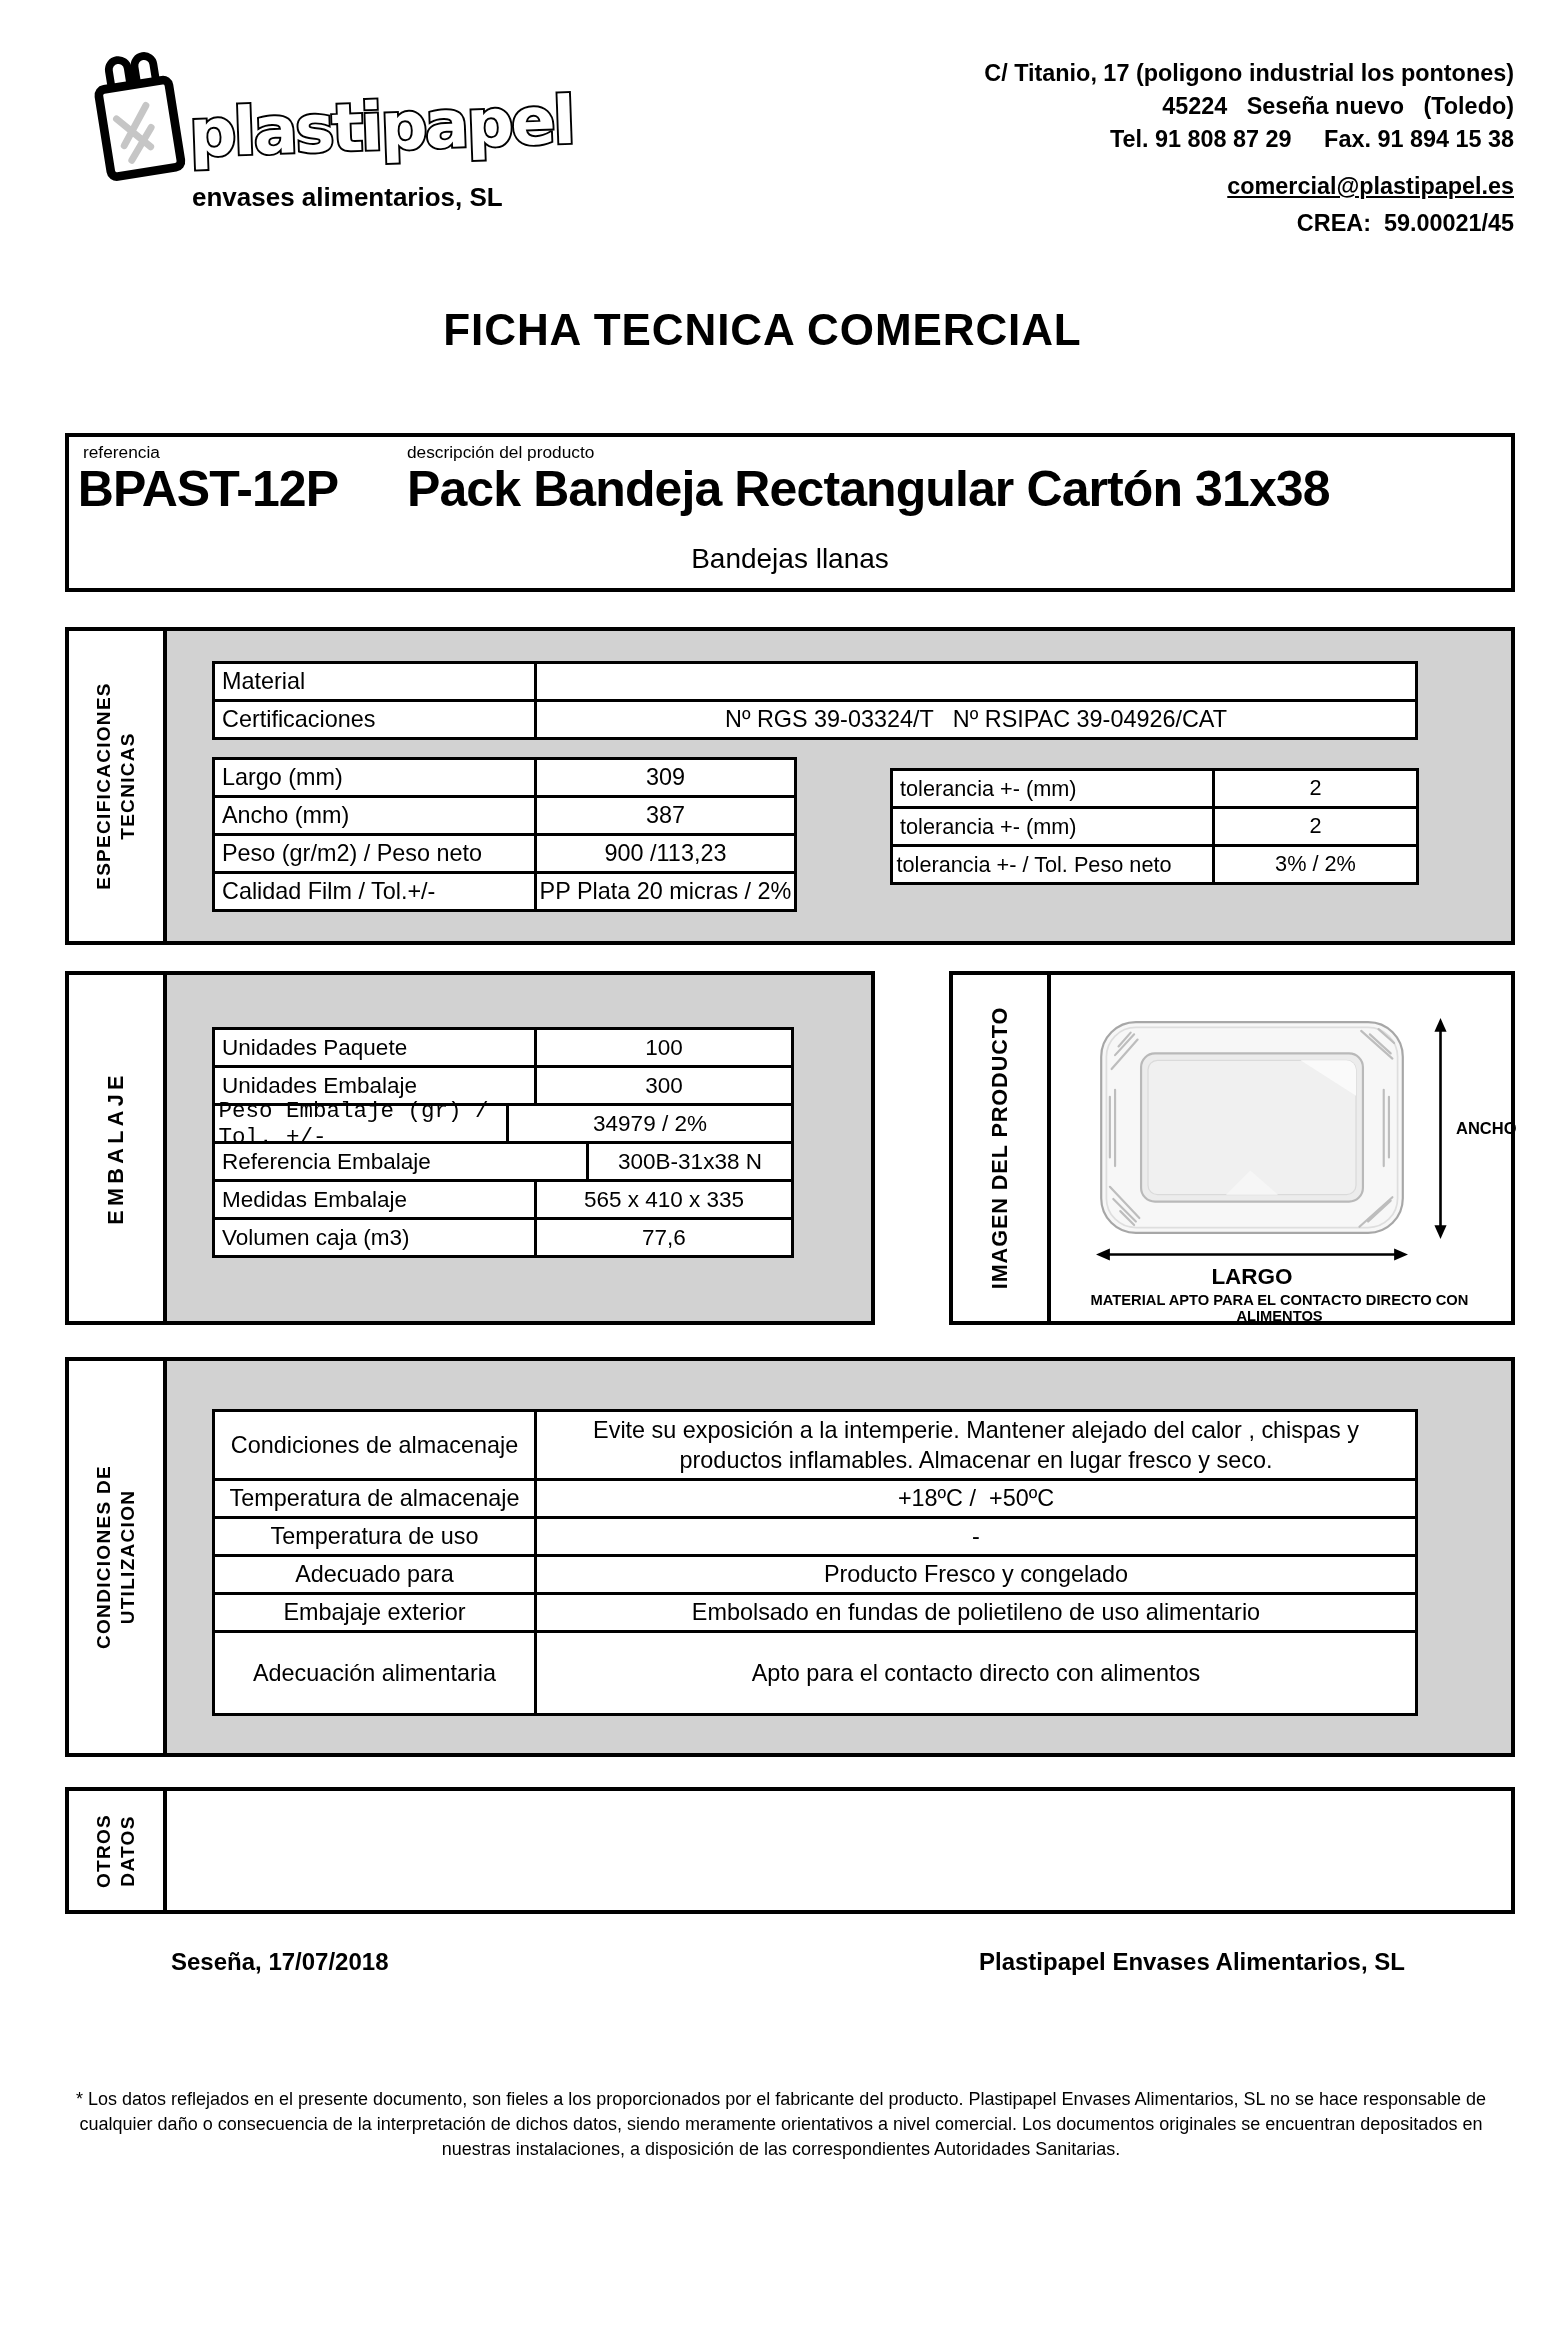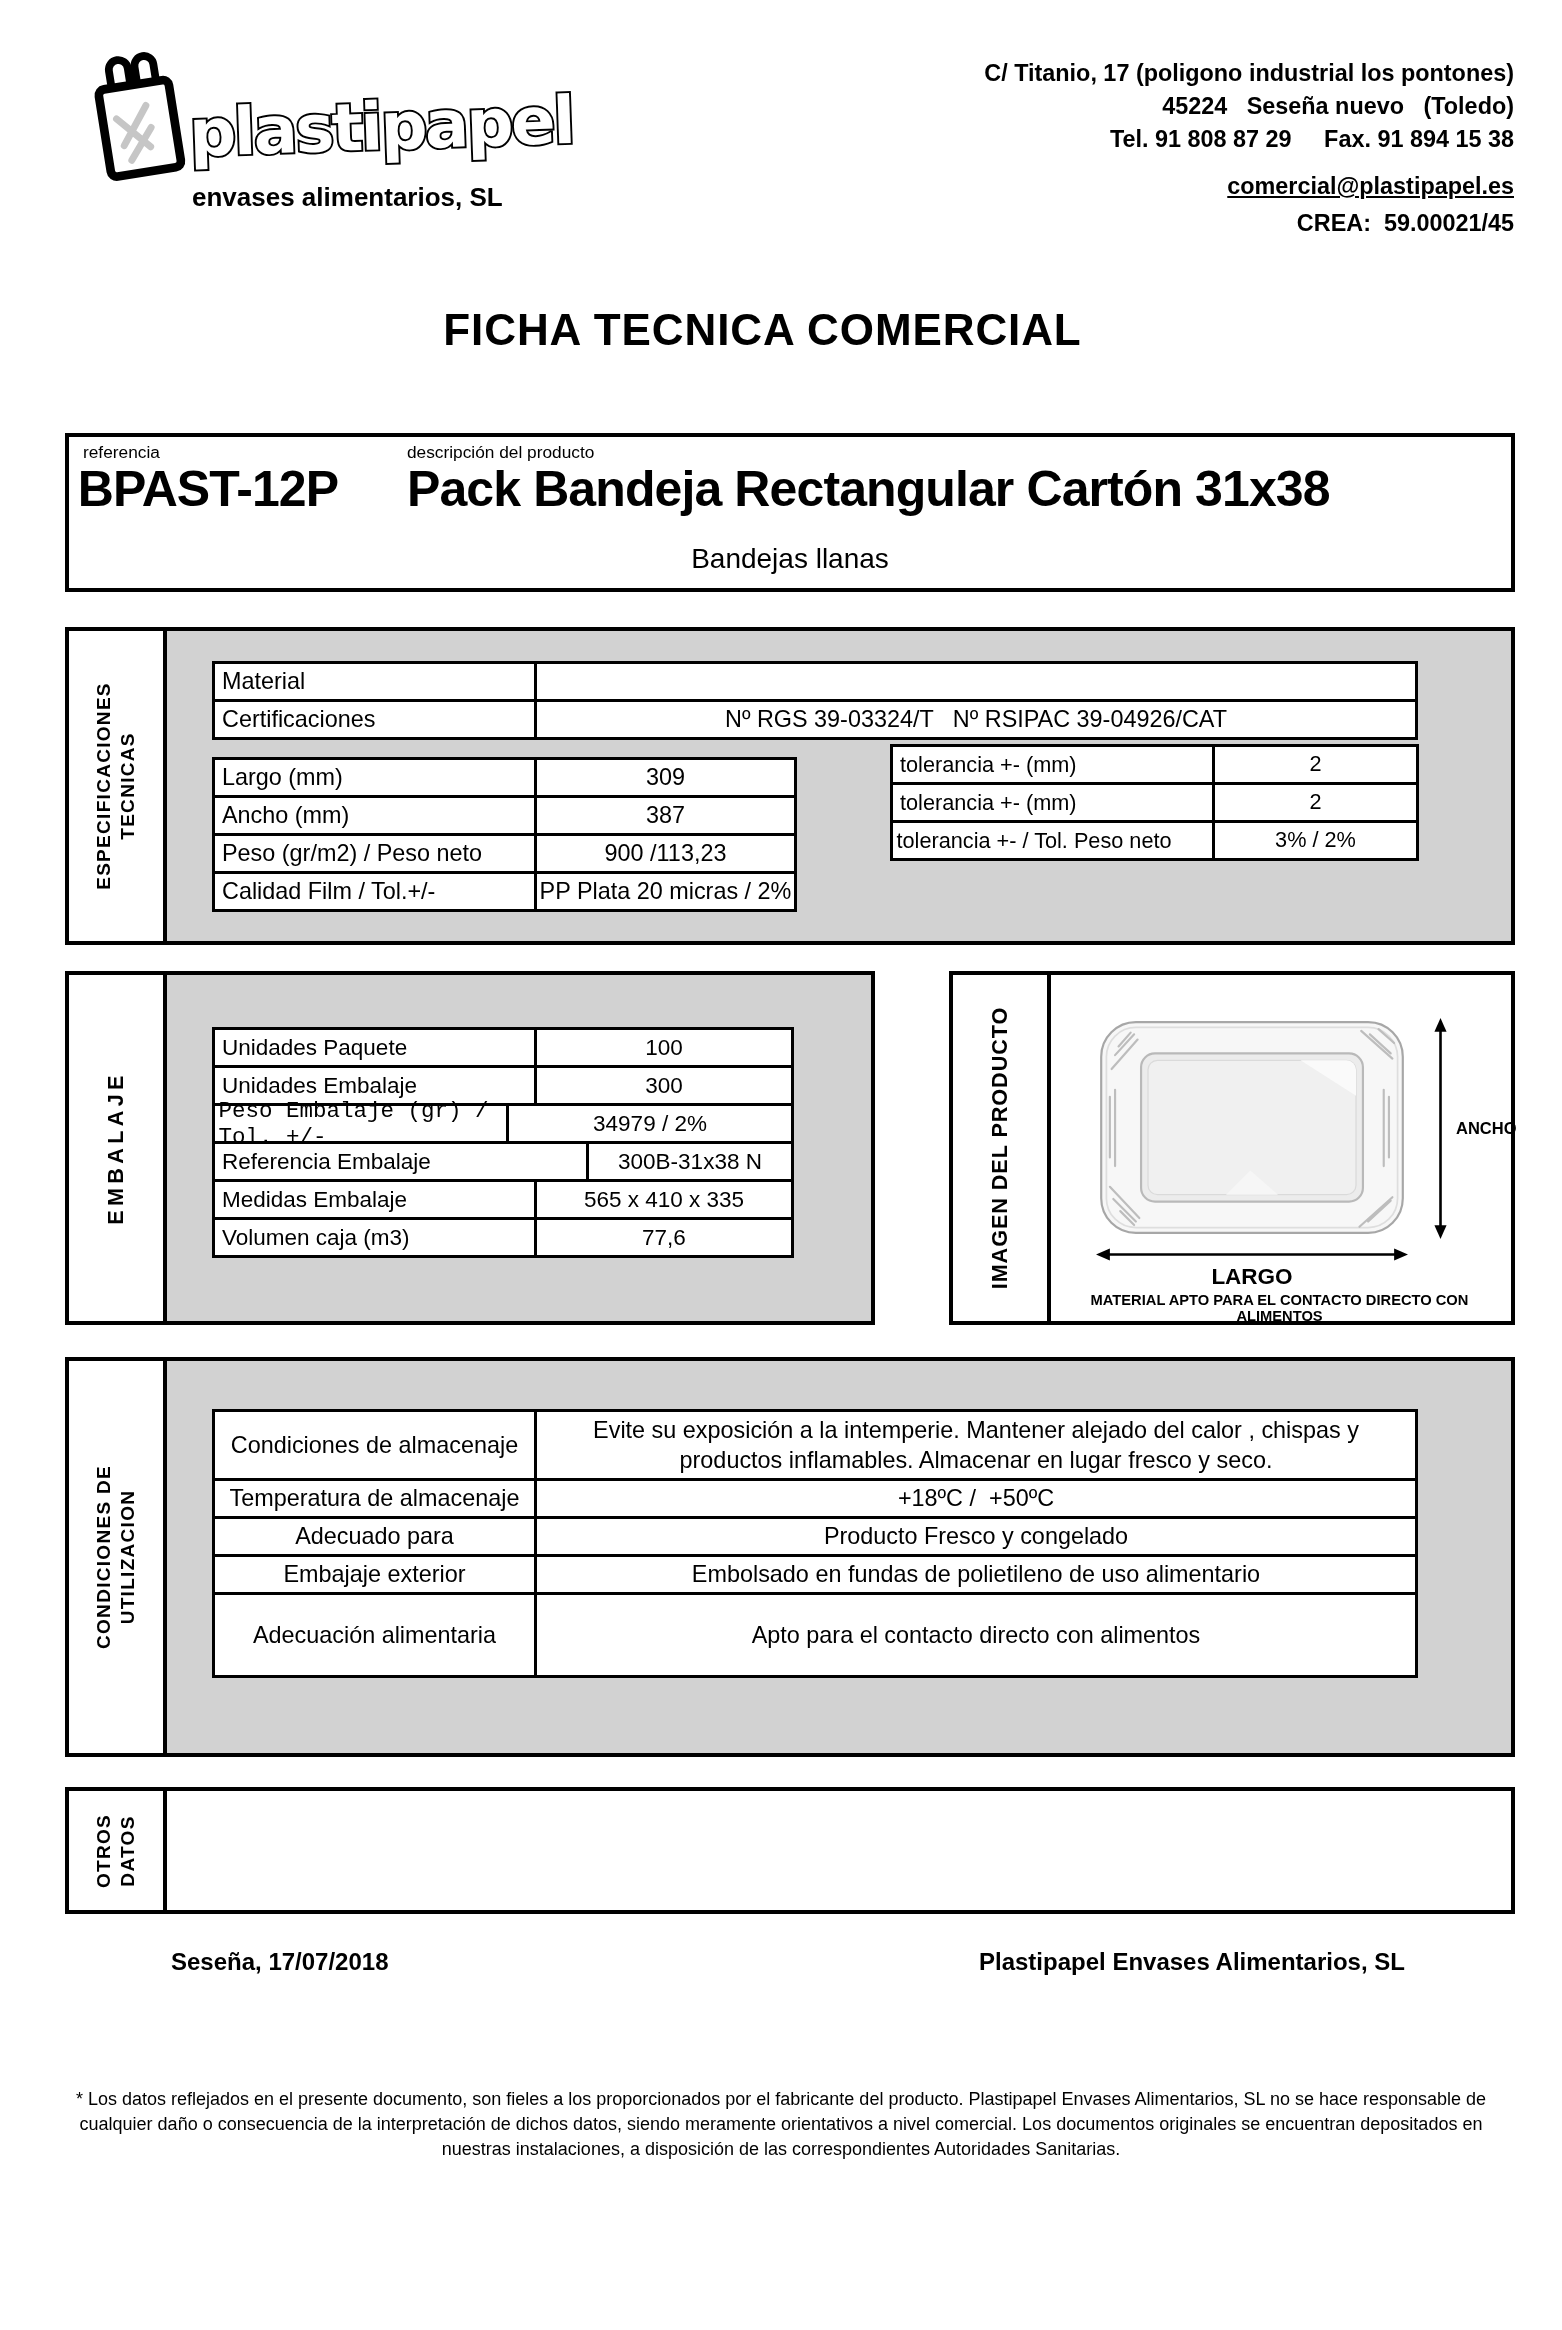--- a/index.html
+++ b/index.html
@@ -121,21 +121,21 @@
       <div class="irow">
         <div class="ilabel" style="width:322px;">Peso (gr/m2) / Peso neto</div>
         <div class="ival pre">900 /113,23</div>
       </div>
       <div class="irow">
         <div class="ilabel" style="width:322px;">Calidad Film / Tol.+/-</div>
         <div class="ival" style="padding:0 1.7px;">PP Plata 20 micras / 2%</div>
       </div>
     </div>
 
-    <div class="itable" style="left:821px;top:113px;width:529px;font-size:21.7px;">
+    <div class="itable" style="left:821px;top:137px;width:529px;font-size:21.7px;">
       <div class="irow">
         <div class="ilabel" style="width:322px;">tolerancia +- (mm)</div>
         <div class="ival">2</div>
       </div>
       <div class="irow">
         <div class="ilabel" style="width:322px;">tolerancia +- (mm)</div>
         <div class="ival">2</div>
       </div>
       <div class="irow">
         <div class="ilabel" style="width:322px;padding:0 3.5px;">tolerancia +- / Tol. Peso neto</div>
@@ -231,20 +231,24 @@
     <div class="itable" style="left:143px;top:48px;width:1206px;">
       <div class="irow" style="height:66px;">
         <div class="ilabel center" style="width:322px;">Condiciones de almacenaje</div>
         <div class="ival" style="padding:0 26px;">Evite su exposición a la intemperie. Mantener alejado del calor , chispas y productos inflamables. Almacenar en lugar fresco y seco.</div>
       </div>
       <div class="irow">
         <div class="ilabel center" style="width:322px;">Temperatura de almacenaje</div>
         <div class="ival pre">+18ºC /  +50ºC</div>
       </div>
       <div class="irow">
+        <div class="ilabel center" style="width:322px;">Temperatura de uso</div>
+        <div class="ival">-</div>
+      </div>
+      <div class="irow">
         <div class="ilabel center" style="width:322px;">Adecuado para</div>
         <div class="ival">Producto Fresco y congelado</div>
       </div>
       <div class="irow">
         <div class="ilabel center" style="width:322px;">Embajaje exterior</div>
         <div class="ival">Embolsado en fundas de polietileno de uso alimentario</div>
       </div>
       <div class="irow" style="height:80px;">
         <div class="ilabel center" style="width:322px;">Adecuación alimentaria</div>
         <div class="ival">Apto para el contacto directo con alimentos</div>

